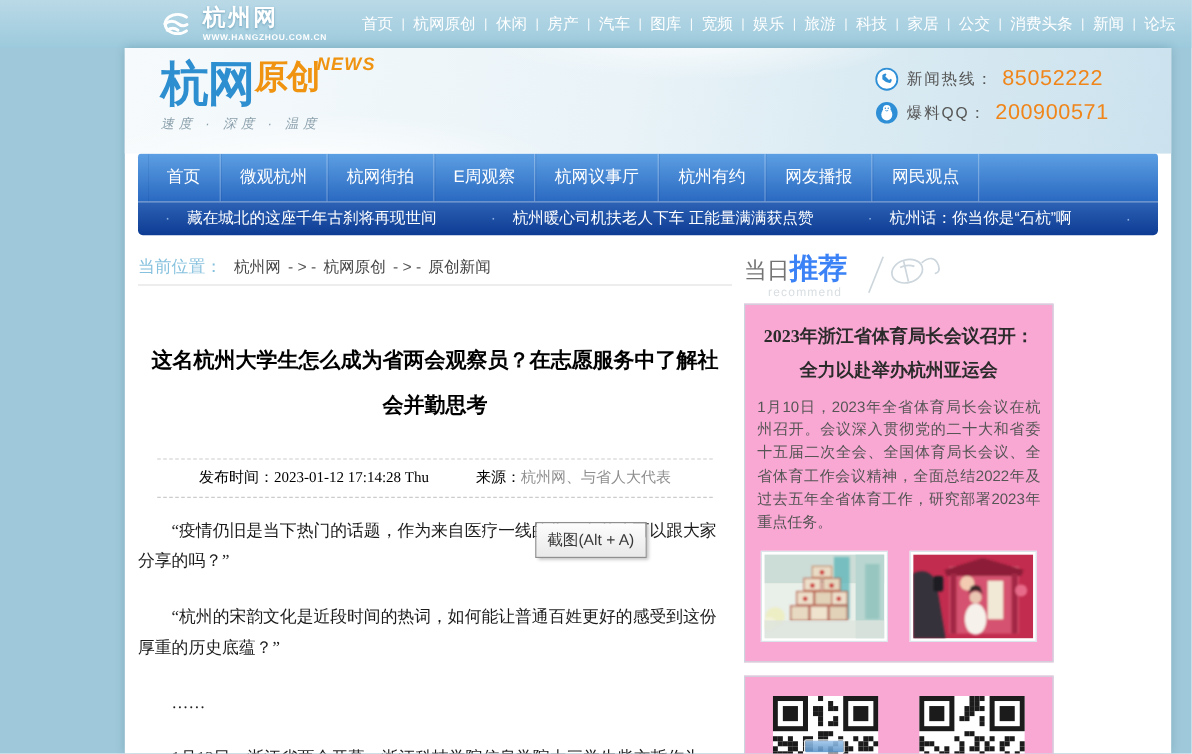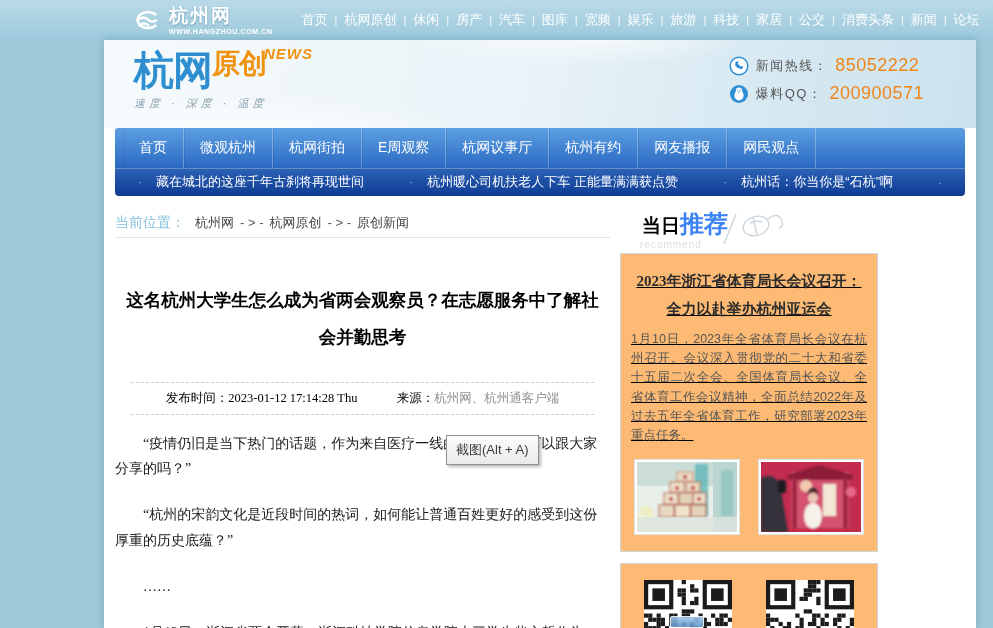--- a/index.html
+++ b/index.html
@@ -107,26 +107,26 @@
   .tooltip {
     position: absolute; left: 331px; top: 227px; z-index: 5;
     padding: 5px 9px; font-size: 13px; color: #3a3a3a;
     background: linear-gradient(#fdfdfd, #e9e9e9);
     border: 1px solid #8f8f8f; box-shadow: 2px 2px 3px rgba(0,0,0,.28);
     white-space: nowrap;
   }
 
   
   .sb-header { position: relative; height: 45px; }
-  .sb-h1 { font-size: 19px; font-weight: bold; color: #000000; margin-left: 22px; }
+  .sb-h1 { font-size: 19px; font-weight: normal; color: #737373; }
   .sb-h2 { font-size: 24px; font-weight: bold; color: #3b82f6; }
   .sb-sub { display: block; margin: -1px 0 0 20px; font-size: 10px; color: #d9dee2; letter-spacing: 1px; }
   .sb-mouse { position: absolute; left: 100px; top: 2px; }
 
-  .sb-box { border: 1px solid #ccd6de; background: #fdba74; padding: 10px 10px 12px; text-decoration: underline; }
+  .sb-box { border: 1px solid #ccd6de; background: #f9a8d4; padding: 10px 10px 12px; }
   .sb-title {
     margin: 4px 4px 6px; text-align: center;
     font-family: "Liberation Serif", serif; font-weight: bold;
     font-size: 15px; color: #2b2b2b; line-height: 1.85; cursor: pointer;
   }
   .sb-summary { font-size: 12.5px; color: #555; line-height: 1.55; text-align: justify; }
   .thumb-row { display: flex; justify-content: center; gap: 18px; margin: 13px 0 4px; }
   .thumb { width: 106px; height: 76px; border: 1px solid #dde4e9; padding: 2px; background: #fff; cursor: pointer; }
   .thumb svg { width: 100%; height: 100%; display: block; }
 
@@ -257,21 +257,21 @@
           </span>
       </div>
 
       <h1 class="article-title">这名杭州大学生怎么成为省两会观察员？在志愿服务中了解社会并勤思考</h1>
 
       <div class="pub-bar">
         <span class="pub-time">
           <span>发布时间：</span><span>2023-01-12 17:14:28 Thu</span>
         </span>
         <span>
-          <span>来源：</span><span class="src-val">杭州网、杭州通客户端</span>
+          <span>来源：</span><span class="src-val">杭州网、与省人大代表</span>
         </span>
       </div>
 
       <div class="article-body">
           <p>“疫情仍旧是当下热门的话题，作为来自医疗一线的您，有什么可以跟大家分享的吗？”</p>
           <p>“杭州的宋韵文化是近段时间的热词，如何能让普通百姓更好的感受到这份厚重的历史底蕴？”</p>
           <p>……</p>
           <p>1月12日，浙江省两会开幕，浙江科技学院信息学院大三学生柴亦哲作为一名00后大学生“两会观察员”之一，与省人大代表、省政协委员连线对话，向他们问出了00后大学生关注的问题。</p>
         </div>
 

